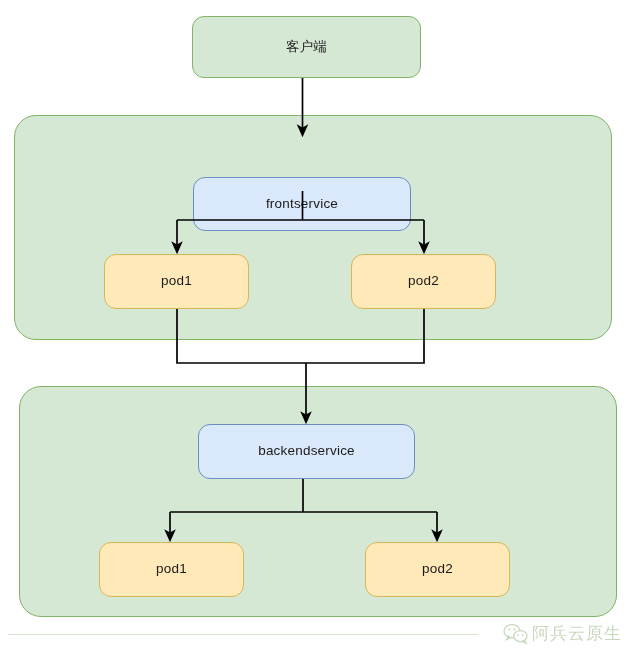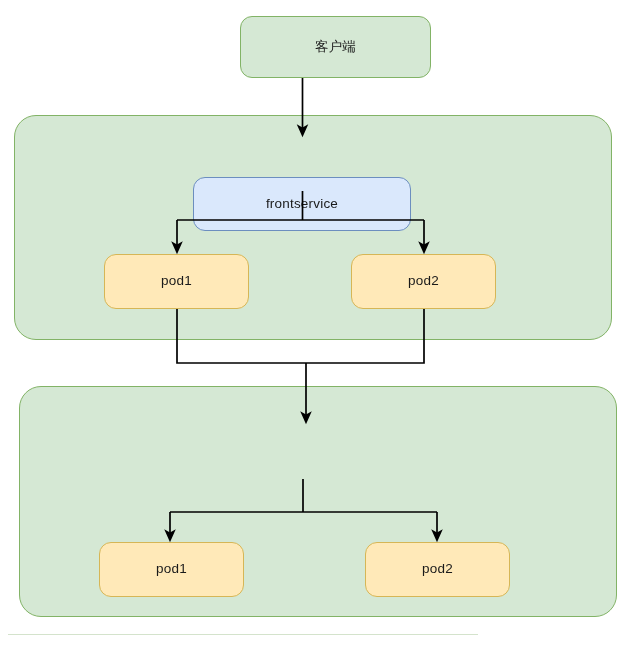--- a/index.html
+++ b/index.html
@@ -84,40 +84,43 @@
   }
   .wechat-icon {
     display: block;
   }
 </style>
 </head>
 <body>
 
 <div id="stage">
 
-  <div class="node" style="left:192px; top:16px; width:191px; height:62px; background:#d5e8d4; border-color:#82b366;margin-left:48px;">
+  <div class="node" style="left:192px; top:16px; width:229px; height:62px; background:#d5e8d4; border-color:#82b366;">
     <span class="node-label">客户端</span>
   </div>
 
   <div class="group" style="left:14px; top:115px; width:598px; height:225px; background:#d5e8d4; border-color:#82b366;"></div>
 
   <div class="group" style="left:19px; top:386px; width:598px; height:231px; background:#d5e8d4; border-color:#82b366;"></div>
 
   <div class="node" style="left:193px; top:137px; width:218px; height:54px; background:#dae8fc; border-color:#6c8ebf;margin-top:40px;">
     <span class="node-label">frontservice</span>
   </div>
 
   <div class="node" style="left:104px; top:254px; width:145px; height:55px; background:#ffe9b8; border-color:#d6b656;">
     <span class="node-label">pod1</span>
   </div>
 
   <div class="node" style="left:351px; top:254px; width:145px; height:55px; background:#ffe9b8; border-color:#d6b656;">
     <span class="node-label">pod2</span>
   </div>
 
+  <div class="node" style="left:198px; top:424px; width:217px; height:55px; background:#dae8fc; border-color:#6c8ebf;">
+    <span class="node-label">backendservice</span>
+  </div>
 
   <div class="node" style="left:99px; top:542px; width:145px; height:55px; background:#ffe9b8; border-color:#d6b656;">
     <span class="node-label">pod1</span>
   </div>
 
   <div class="node" style="left:365px; top:542px; width:145px; height:55px; background:#ffe9b8; border-color:#d6b656;">
     <span class="node-label">pod2</span>
   </div>
 
   <svg class="edges" viewBox="0 0 628 653" xmlns="http://www.w3.org/2000/svg">
@@ -138,14 +141,29 @@
     <path d="M424,309 L424,363 L306,363" fill="none" stroke="#000000" stroke-width="1.7"></path>
     <path d="M306,363 L306,418" fill="none" stroke="#000000" stroke-width="1.7" marker-end="url(#arrowhead)"></path>
 
     <path d="M303,479 L303,512" fill="none" stroke="#000000" stroke-width="1.7"></path>
     <path d="M170,512 L437,512" fill="none" stroke="#000000" stroke-width="1.7"></path>
     <path d="M170,512 L170,536" fill="none" stroke="#000000" stroke-width="1.7" marker-end="url(#arrowhead)"></path>
     <path d="M437,512 L437,536" fill="none" stroke="#000000" stroke-width="1.7" marker-end="url(#arrowhead)"></path>
   </svg>
 
   <div class="watermark-rule"></div>
+  <div class="watermark">
+    <span>
+      <svg class="wechat-icon" width="26" height="22" viewBox="0 0 26 22" xmlns="http://www.w3.org/2000/svg">
+        <ellipse cx="9" cy="8.2" rx="8" ry="6.6" fill="none" stroke="#9ab88a" stroke-width="1.3"></ellipse>
+        <path d="M5.5,13.2 L3.6,16.4 L7.4,14.6 Z" fill="none" stroke="#9ab88a" stroke-width="1.3"></path>
+        <circle cx="6.3" cy="6.6" r="1.05" fill="#9ab88a"></circle>
+        <circle cx="11.4" cy="6.6" r="1.05" fill="#9ab88a"></circle>
+        <ellipse cx="17.4" cy="13.2" rx="6.6" ry="5.5" fill="#ffffff" stroke="#9ab88a" stroke-width="1.3"></ellipse>
+        <path d="M21.2,17.4 L23.2,20.2 L19.6,18.6 Z" fill="#ffffff" stroke="#9ab88a" stroke-width="1.3"></path>
+        <circle cx="15.2" cy="12" r="0.9" fill="#9ab88a"></circle>
+        <circle cx="19.6" cy="12" r="0.9" fill="#9ab88a"></circle>
+      </svg>
+    </span>
+    <span class="watermark-text">阿兵云原生</span>
+  </div>
 
 </div>
 
 </body></html>

